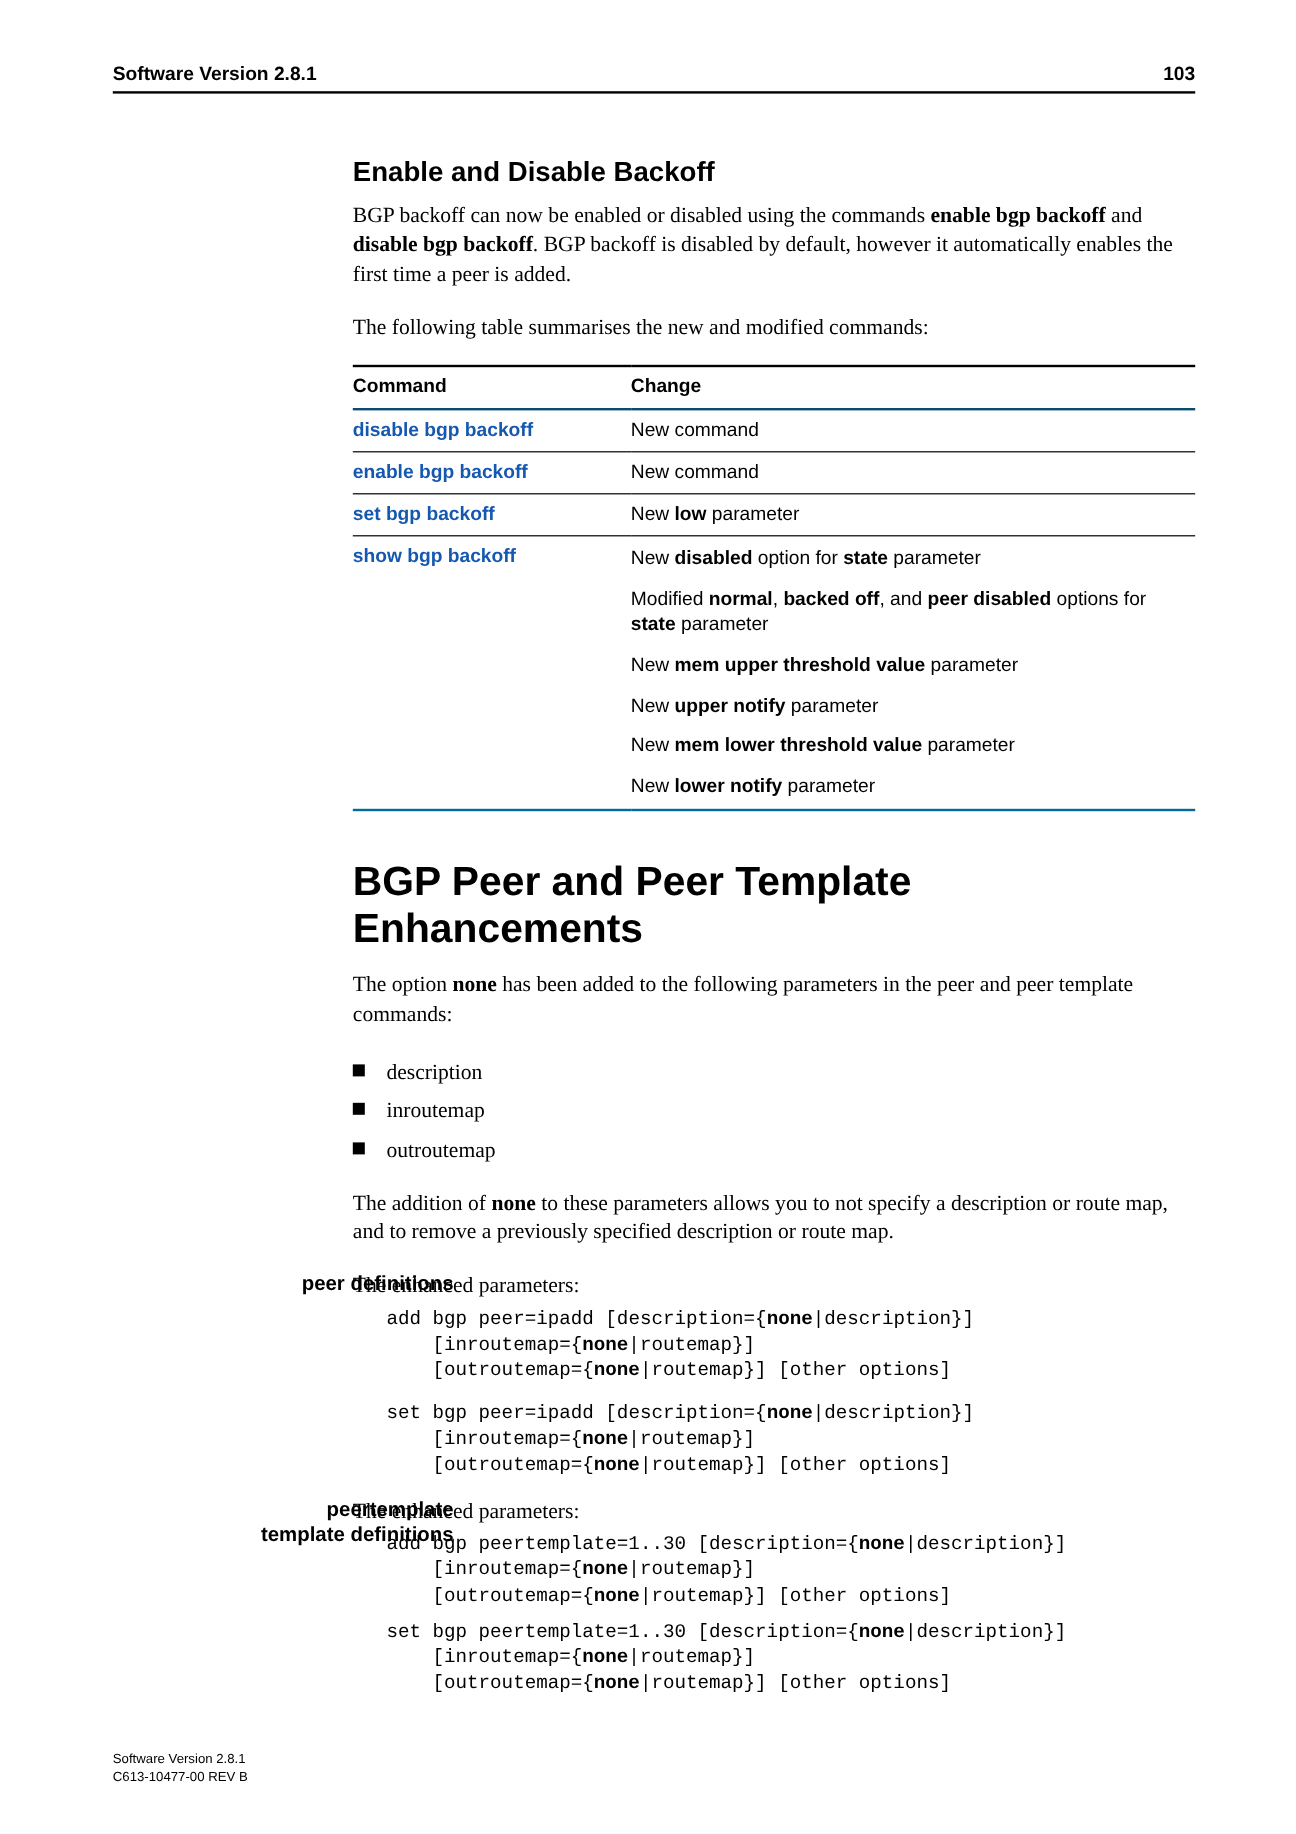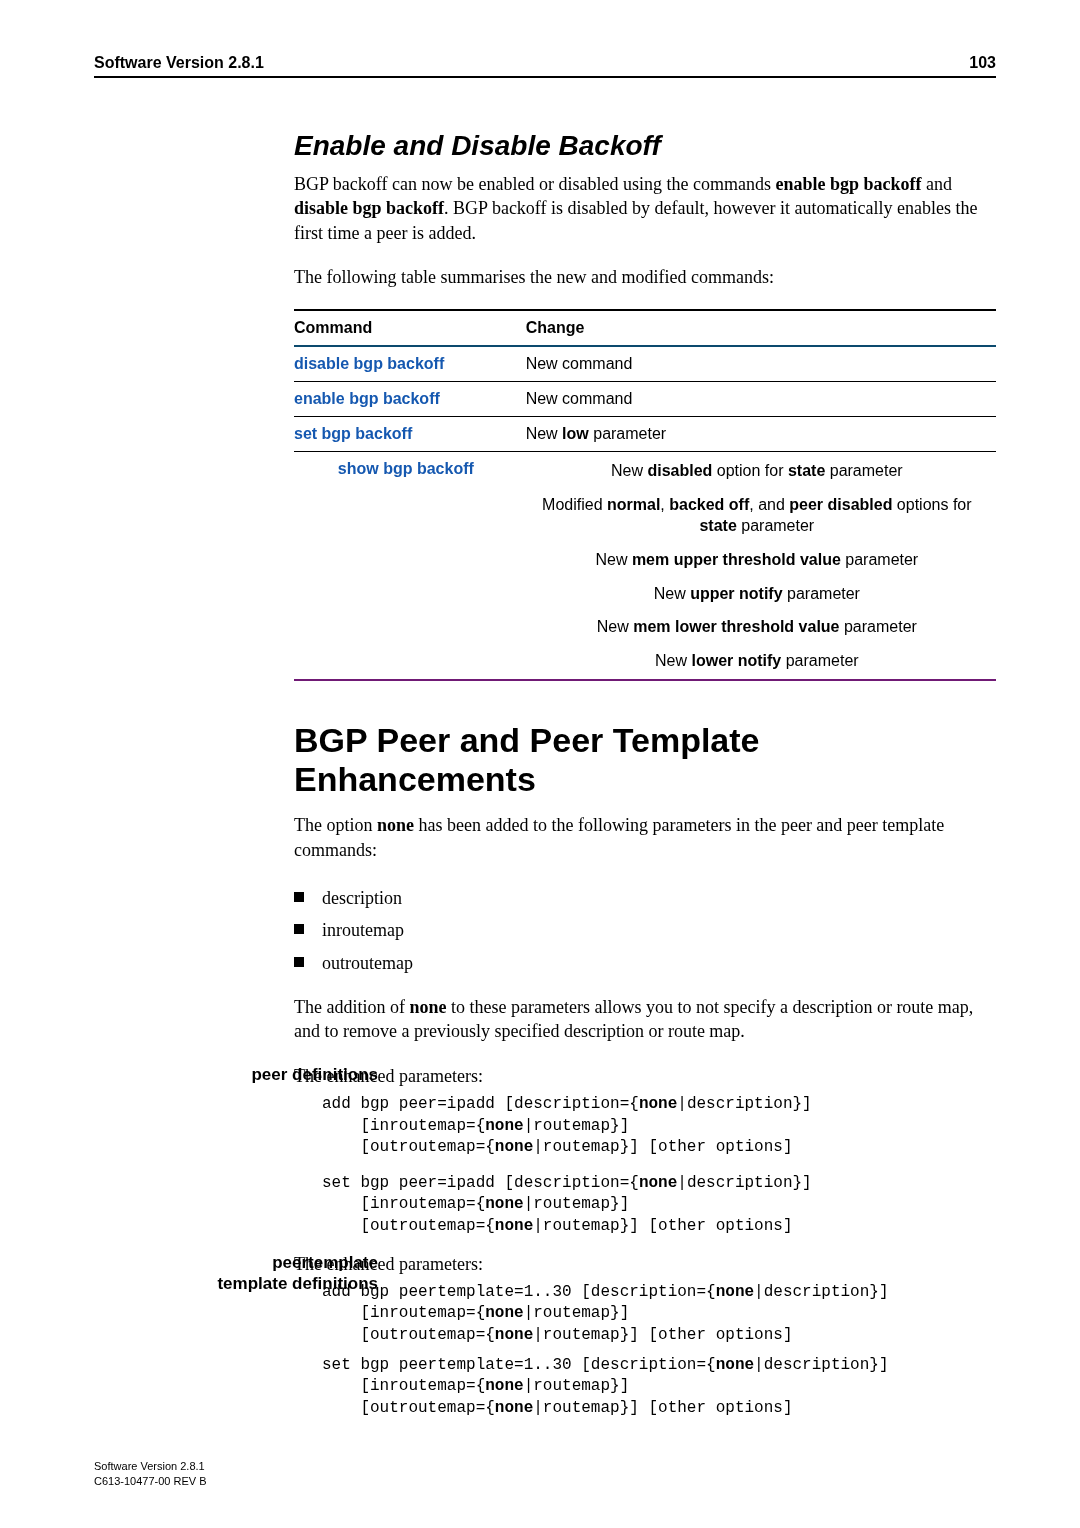--- a/index.html
+++ b/index.html
@@ -29,23 +29,22 @@
   .header-rule {
     border-bottom: 2px solid #000;
     margin-bottom: 52px;
   }
   .content-col {
     margin-left: 200px;
   }
   .h2 {
     font-family: "Trebuchet MS", Arial, sans-serif;
     font-weight: bold;
-    font-size: 28px;
+    font-size: 23px;
     margin: 0 0 10px 0;
-    font-style: italic;
   }
   .h1 {
     font-family: "Trebuchet MS", Arial, sans-serif;
     font-weight: bold;
     font-size: 34px;
     margin: 0 0 14px 0;
   }
   p.body {
     font-size: 18px;
     line-height: 1.35;
@@ -66,22 +65,21 @@
     padding: 8px 8px 8px 0;
     border-top: 2px solid #000;
     border-bottom: 2px solid #0c4a6e;
   }
   table.cmd td {
     padding: 8px 8px 8px 0;
     vertical-align: top;
     border-bottom: 1px solid #000;
   }
   table.cmd tr.bottom td {
-    border-bottom: 2px solid #701a75;
-    text-align: center;
+    border-bottom: 2px solid #0369a1;
   }
   .link {
     color: #1558b0;
     font-weight: bold;
   }
   .multi-change div {
     padding: 6px 0;
     line-height: 1.35;
   }
   ul.squares {

